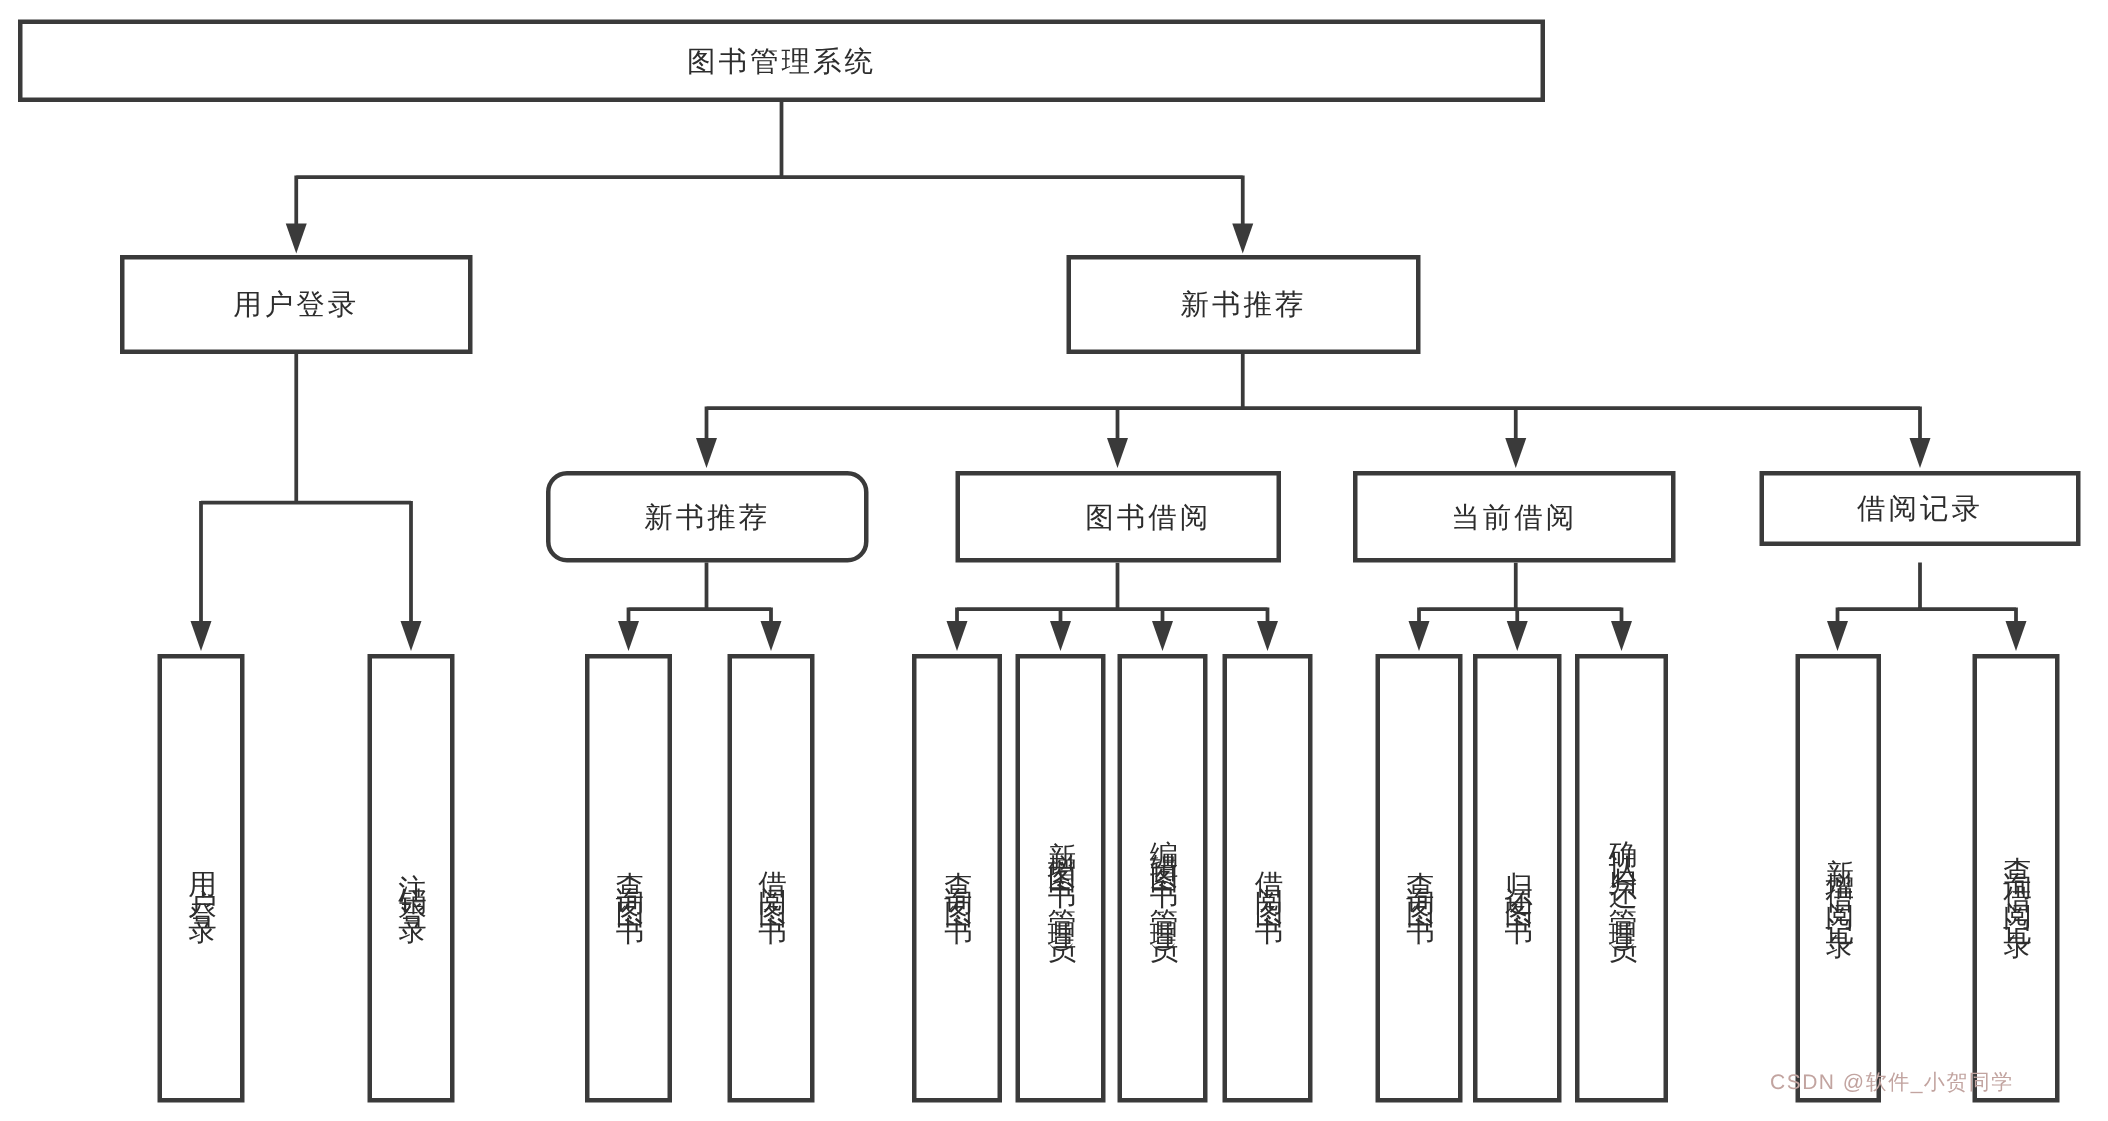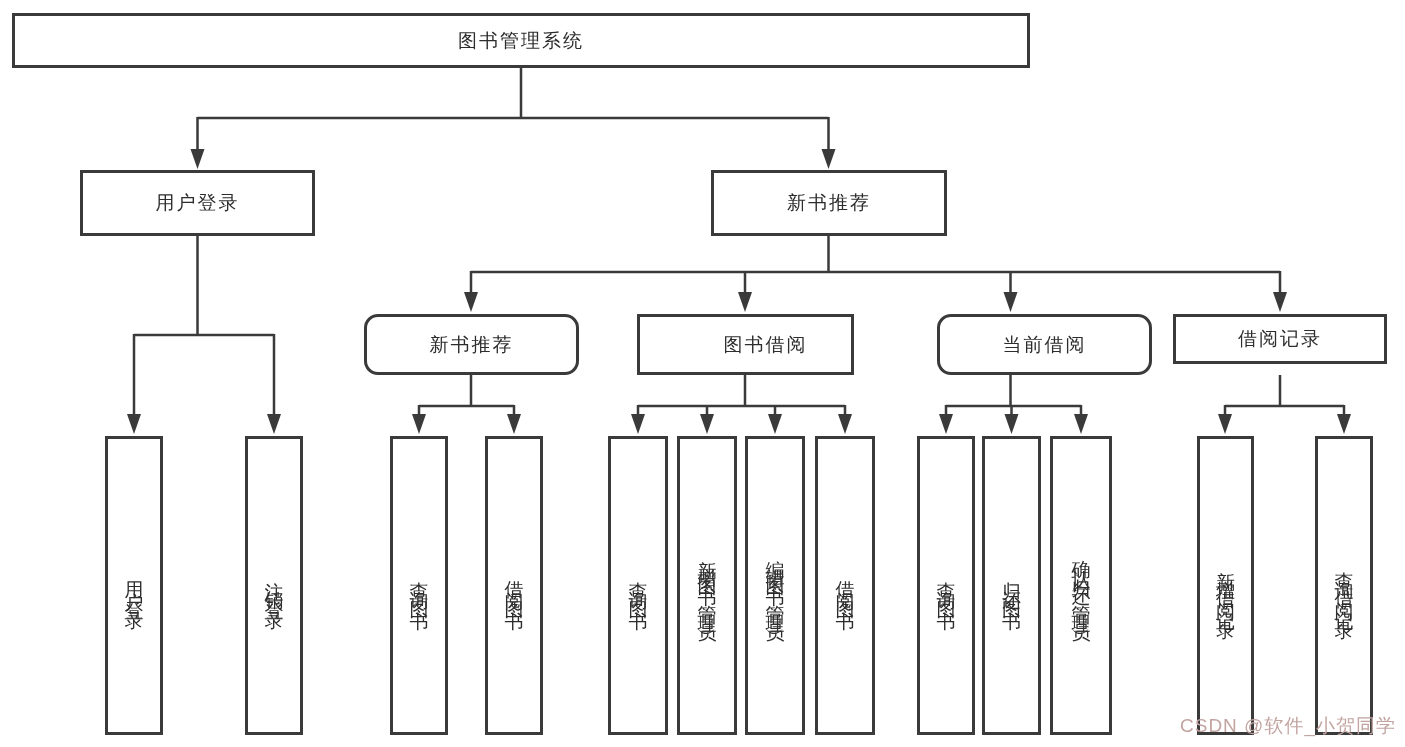--- a/index.html
+++ b/index.html
@@ -30,39 +30,39 @@
     letter-spacing:10px;
     line-height:1.05;
   }
   .leaf span{display:block;}
   
   .n-root{left:12px;top:13px;width:1018px;height:55px;}
   .n-user-login{left:80px;top:170px;width:235px;height:66px;}
   .n-book-mgmt{left:711px;top:170px;width:236px;height:66px;}
   .n-new-book{left:364px;top:314px;width:215px;height:61px;border-radius:14px;}
   .n-book-borrow{left:637px;top:314px;width:217px;height:61px;padding-left:40px;}
-  .n-current-borrow{left:937px;top:314px;width:215px;height:61px;border-radius:14px;}
+  .n-current-borrow{left:902px;top:314px;width:215px;height:61px;}
   .n-borrow-records{left:1173px;top:314px;width:214px;height:50px;}
   .lf-1{left:105px;top:436px;width:58px;height:299px;}
   .lf-2{left:245px;top:436px;width:58px;height:299px;}
   .lf-3{left:390px;top:436px;width:58px;height:299px;}
   .lf-4{left:485px;top:436px;width:58px;height:299px;}
   .lf-5{left:608px;top:436px;width:60px;height:299px;}
   .lf-6{left:677px;top:436px;width:60px;height:299px;letter-spacing:9px;}
   .lf-7{left:745px;top:436px;width:60px;height:299px;letter-spacing:9px;}
   .lf-8{left:815px;top:436px;width:60px;height:299px;}
   .lf-9{left:917px;top:436px;width:58px;height:299px;}
   .lf-10{left:982px;top:436px;width:59px;height:299px;}
   .lf-11{left:1050px;top:436px;width:62px;height:299px;letter-spacing:9px;}
   .lf-12{left:1197px;top:436px;width:57px;height:299px;}
   .lf-13{left:1315px;top:436px;width:58px;height:299px;}
   .watermark{
     position:absolute;
     left:1180px;top:713px;
-    font-size:19px;
+    font-size:14px;
     color:#c2a4a0;
     letter-spacing:1px;
     white-space:nowrap;
     z-index:5;
   }
   svg .ln{stroke:#3a3a3a;stroke-width:2.5;fill:none;}
   svg .ah{fill:#3a3a3a;stroke:none;}
 </style>
 </head>
 <body>

